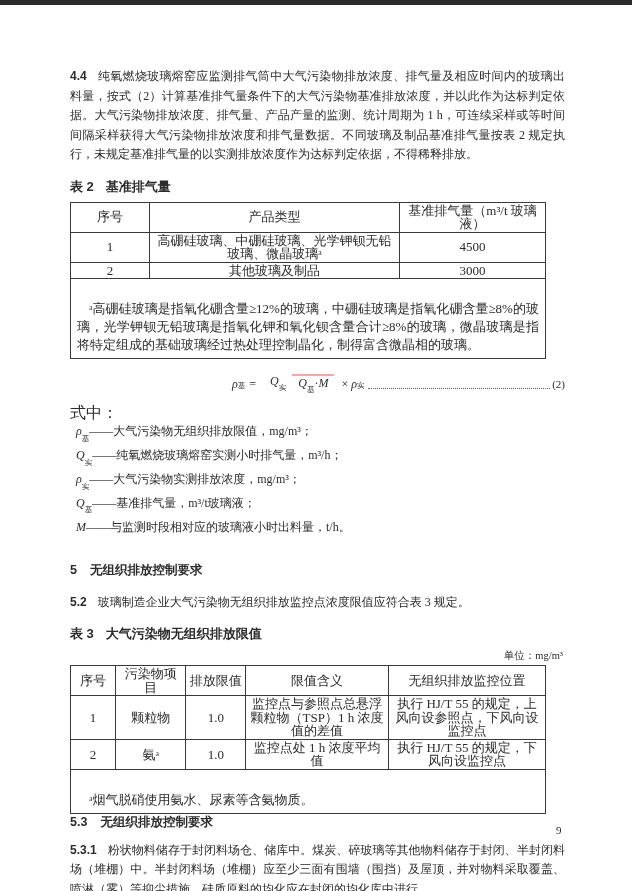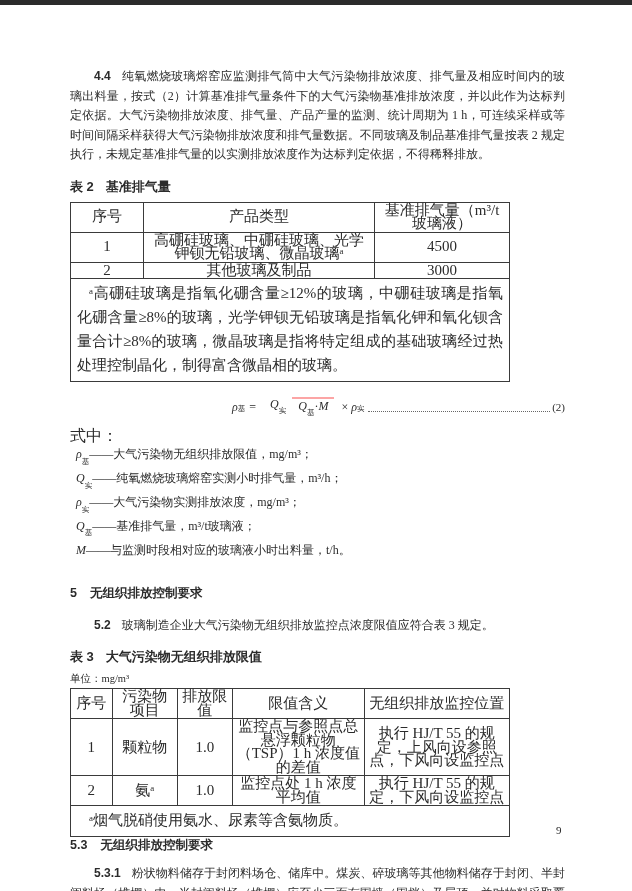--- a/index.html
+++ b/index.html
@@ -5,38 +5,38 @@
   html,body { margin:0; padding:0; }
   body {
     width:632px; height:891px; background:#ffffff; overflow:hidden;
     font-family:"Liberation Serif","DejaVu Serif",serif;
     color:#2b2b2b; position:relative;
   }
   .topbar { position:absolute; top:0; left:0; width:632px; height:5px; background:#2b2b2b; }
   .content { position:absolute; top:5px; left:70px; width:495px; }
 
   p.body { font-size:12px; line-height:19.5px; text-align:justify; margin:0 0 13px 0; }
-  .pnum { font-weight:bold; font-family:"Liberation Sans","DejaVu Sans",sans-serif; margin-right:11px;margin-left:24px; }
+  .pnum { font-weight:bold; font-family:"Liberation Sans","DejaVu Sans",sans-serif; margin-right:11px; }
 
   h2.sec { font-size:12.5px; font-weight:bold; font-family:"Liberation Sans","DejaVu Sans",sans-serif;
            margin:20px 0 14px 0; }
   h2.sec .hnum { margin-right:13px; }
 
   .tbl-title { text-align:left; font-size:13px; font-weight:bold;
                font-family:"Liberation Sans","DejaVu Sans",sans-serif; margin:6px 0 6px 0; }
   .tbl-title .tlabel { margin-right:12px; }
 
-  table.tbl { border-collapse:collapse; width:440px; table-layout:fixed;
-              font-size:15px; border:1.5px solid #3a3a3a; }
+  table.tbl { border-collapse:collapse; width:476px; table-layout:fixed;
+              font-size:13px; border:1.5px solid #3a3a3a; }
   table.tbl th, table.tbl td { border:1px solid #3a3a3a; font-weight:normal;
               text-align:center; padding:1px 3px; line-height:13.5px; vertical-align:middle; }
-  table.tbl td.foot { text-align:left; padding:2px 6px 4px 6px; line-height:24px; text-align:justify; }
+  table.tbl td.foot { text-align:left; padding:21px 6px 4px 6px; line-height:18px; text-align:justify; }
   table.tbl td.foot .findent { display:inline-block; width:12px; }
 
-  .unit-note { text-align:left; font-size:10.5px; margin:2px 2px 2px 0; }
+  .unit-note { text-align:right; font-size:10.5px; margin:2px 2px 2px 0; }
 
   .formula { display:flex; align-items:center; margin:15px 0 9px 0; font-size:12px; }
   .f-expr { display:inline-flex; align-items:center; margin-left:162px; white-space:nowrap; }
   .f-expr i { font-family:"Liberation Serif","DejaVu Serif",serif; }
   .f-expr sub, .defs sub { font-size:7.5px; font-style:normal; position:relative; top:2px; }
   .frac { display:inline-flex; flex-direction:row; align-items:center; margin:0 4px; }
   .frac .fnum { padding:0 6px 1px 6px; line-height:12px; }
   .frac .fden { border-top:2px solid #fca5a5; padding:1px 6px 0 6px; line-height:12px; }
   .f-times { margin:0 3px; font-style:normal; }
   .f-eq { margin:0 4px; font-style:normal; }

